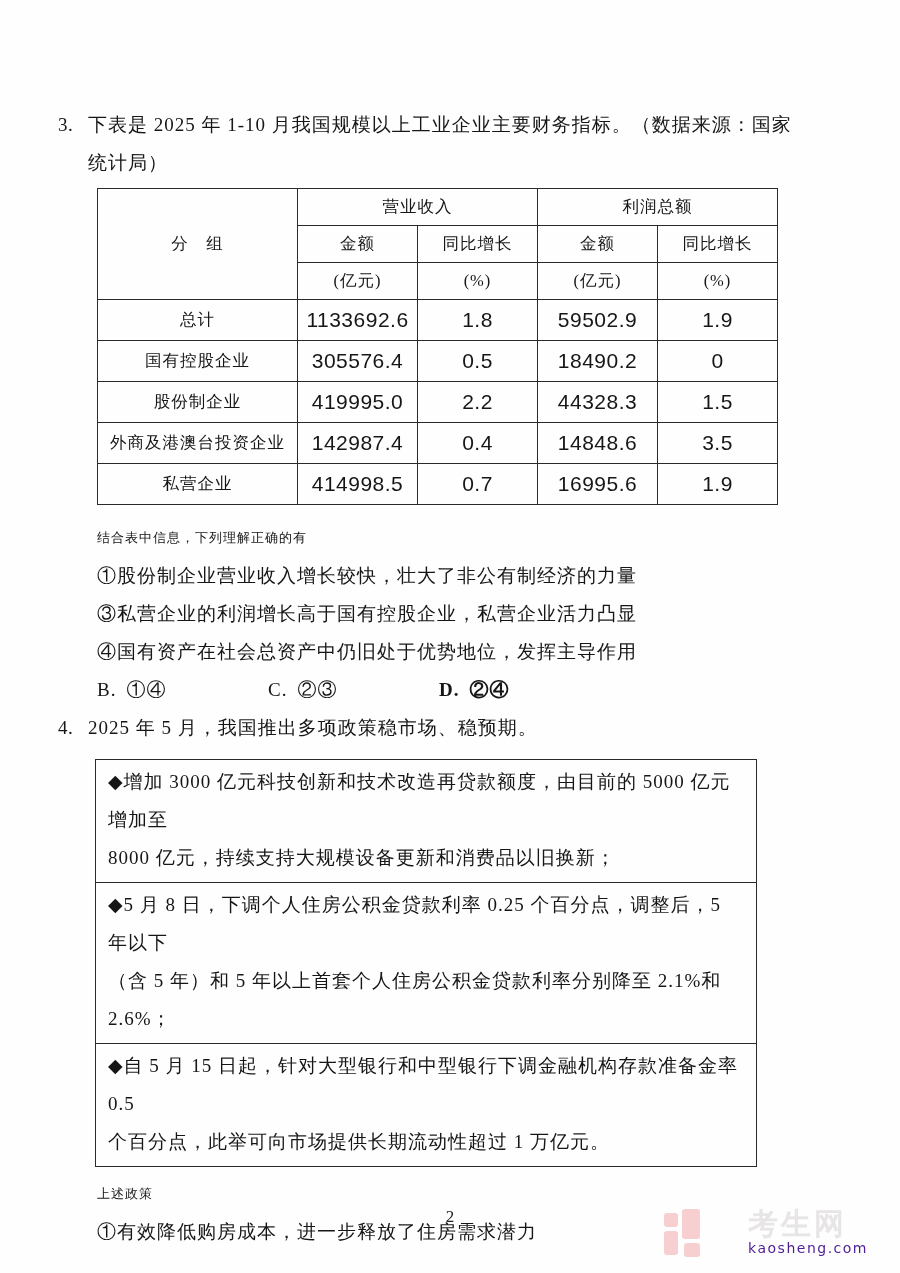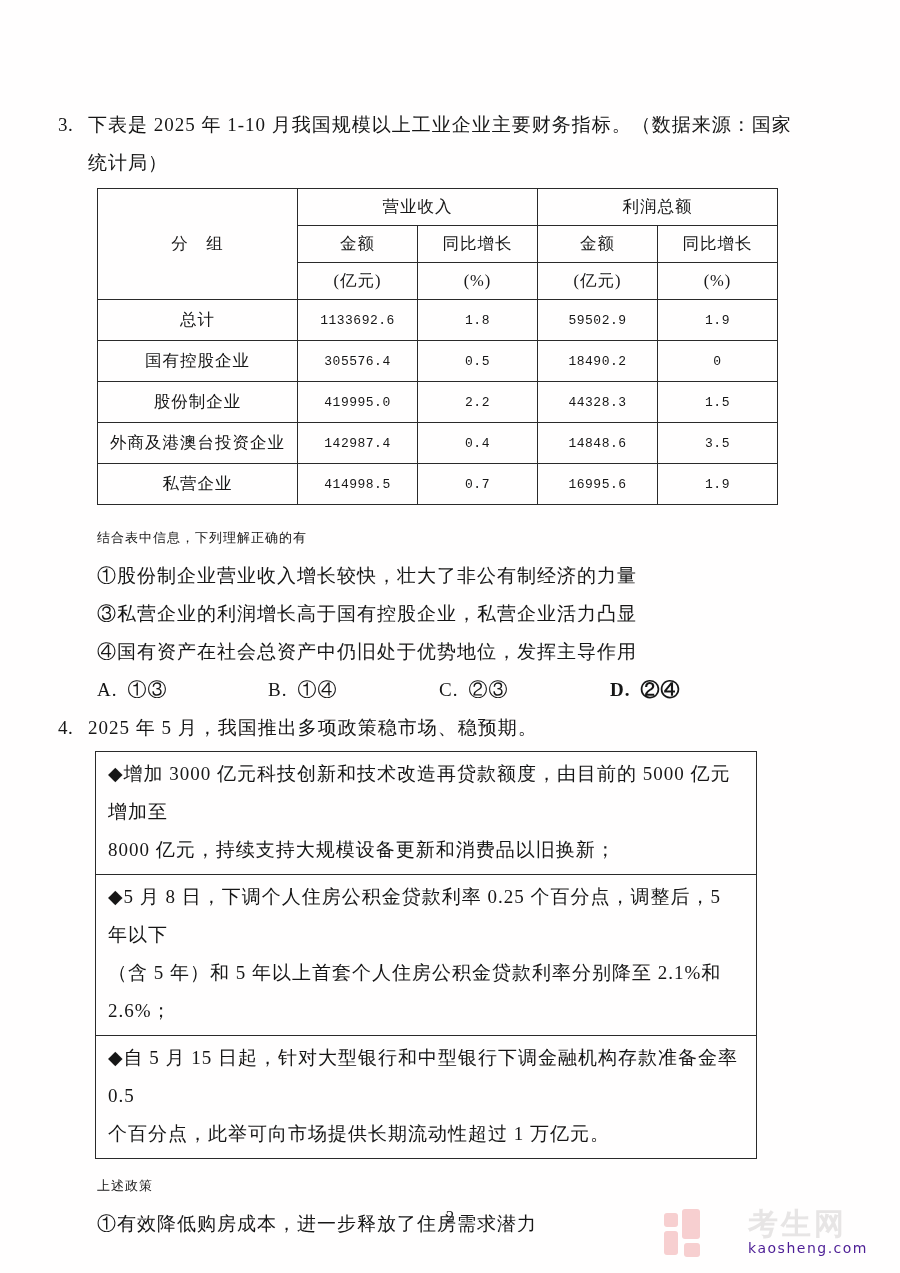--- a/index.html
+++ b/index.html
@@ -26,31 +26,31 @@
   .fin-table td{
     border:1.6px solid #2a2a2a;
     text-align:center;
     vertical-align:middle;
     font-size:16.5px;
     letter-spacing:1px;
     padding:0 2px;
   }
   .fin-table tr.h td{height:36px;}
   .fin-table tr.d td{height:40px;}
-  .fin-table td.num{font-family:Liberation Mono, monospace;font-size:13px;letter-spacing:.5px;}
+  .fin-table td.num{font-family:Liberation Sans, sans-serif;font-size:21px;letter-spacing:.5px;}
   .lead{font-size:13px;line-height:38px;margin:14px 0 0 0;letter-spacing:1px;}
   .stmt{font-size:19px;line-height:38px;margin:0;letter-spacing:1px;}
   .options{display:flex;font-size:19px;line-height:38px;letter-spacing:1px;}
   .opt{width:171px;flex:0 0 171px;}
   .opt:last-child{width:auto;flex:0 0 auto;font-weight:bold;}
   .opt .lbl{margin-right:10px;}
   .policy-box{
     width:660px;
     border:1.8px solid #2a2a2a;
-    margin:4px 0 0 -2px;
+    margin:12px 0 0 -2px;
   }
   .policy-item{
     border-bottom:1.6px solid #2a2a2a;
     padding:3px 12px 5px 12px;
   }
   .policy-item:last-child{border-bottom:none;}
   .policy-line{font-size:19px;line-height:38px;margin:0;letter-spacing:1px;}
   .page-number{
     position:absolute;left:0;right:0;bottom:46px;
     text-align:center;font-size:17px;color:#222;
@@ -145,21 +145,20 @@
           </tr>
         </tbody>
       </table>
 
       <p class="lead">结合表中信息，下列理解正确的有</p>
       <p class="stmt">①股份制企业营业收入增长较快，壮大了非公有制经济的力量</p>
       <p class="stmt">③私营企业的利润增长高于国有控股企业，私营企业活力凸显</p>
       <p class="stmt">④国有资产在社会总资产中仍旧处于优势地位，发挥主导作用</p>
 
       <div class="options">
-        <span class="opt"><span class="lbl">A.</span><span>①③</span></span>
         <span class="opt"><span class="lbl">B.</span><span>①④</span></span>
         <span class="opt"><span class="lbl">C.</span><span>②③</span></span>
         <span class="opt"><span class="lbl">D.</span><span>②④</span></span>
       </div>
     </div>
   </section>
 
   <section>
     <div class="q-row">
       <span class="q-num">4.</span>

